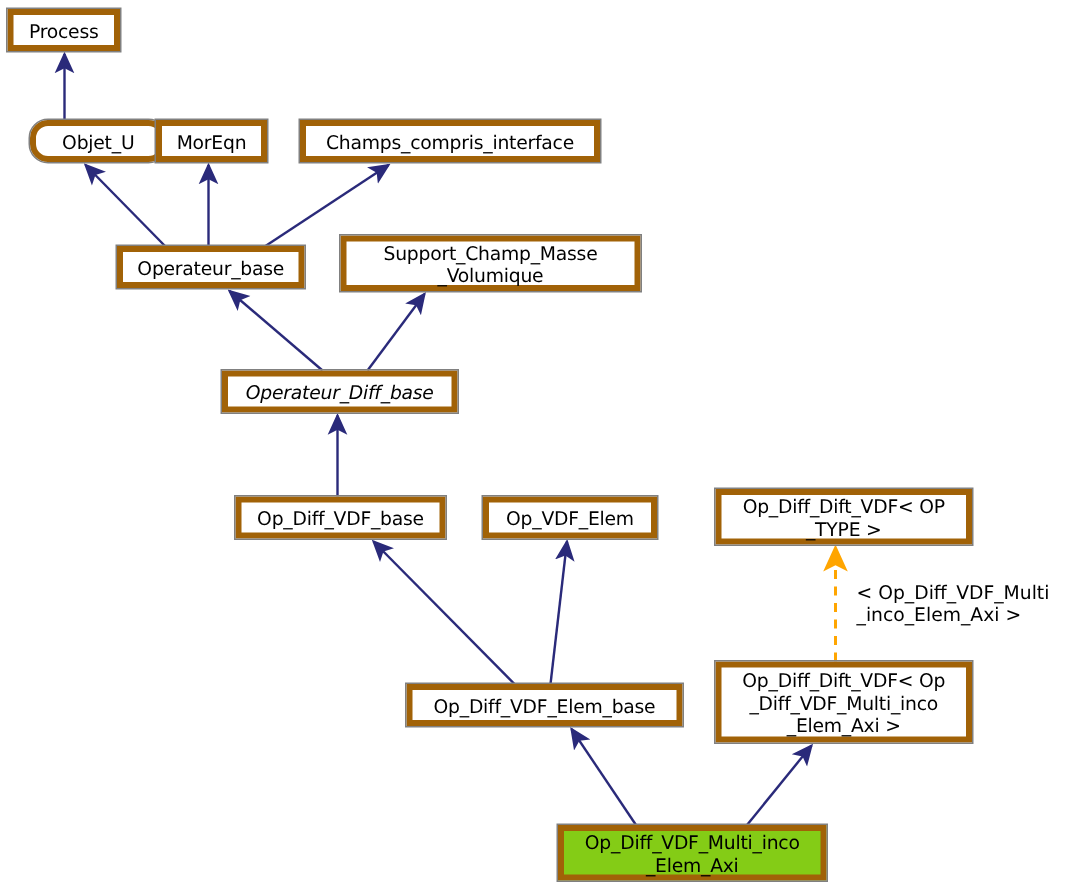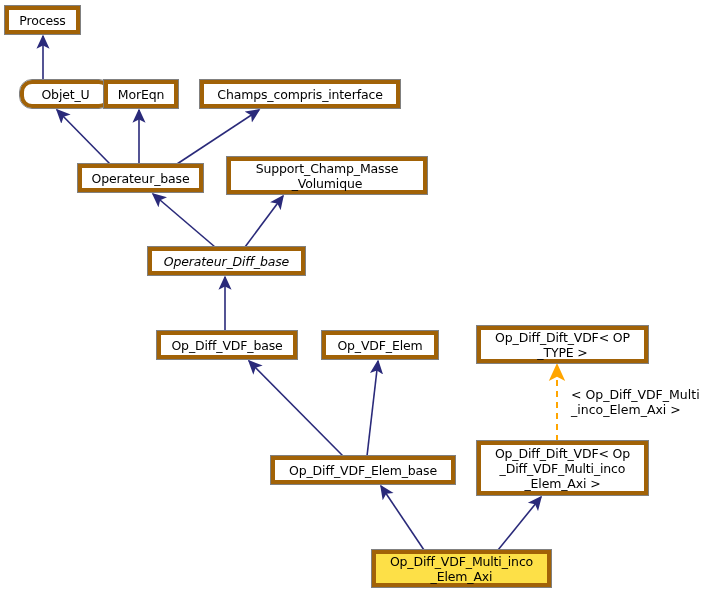--- a/index.html
+++ b/index.html
@@ -37,21 +37,21 @@
     outline: 1px solid #808080;
     outline-offset: 0px;
     color: #000000;
     font-size: 12.5px;
     line-height: 15px;
     letter-spacing: -0.15px;
     white-space: pre-line;
     z-index: 2;
   }
   .uml-node.highlight {
-    background: #fde047;
+    background: #84cc16;
   }
   .edge-label {
     position: absolute;
     color: #000000;
     font-size: 12.5px;
     line-height: 15px;
     white-space: pre-line;
     z-index: 3;
   }
 </style>

